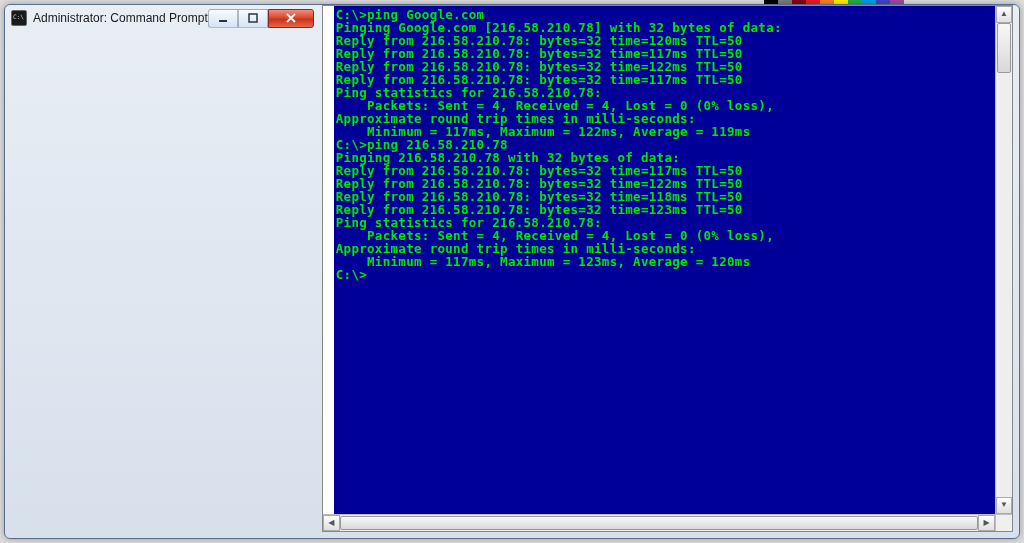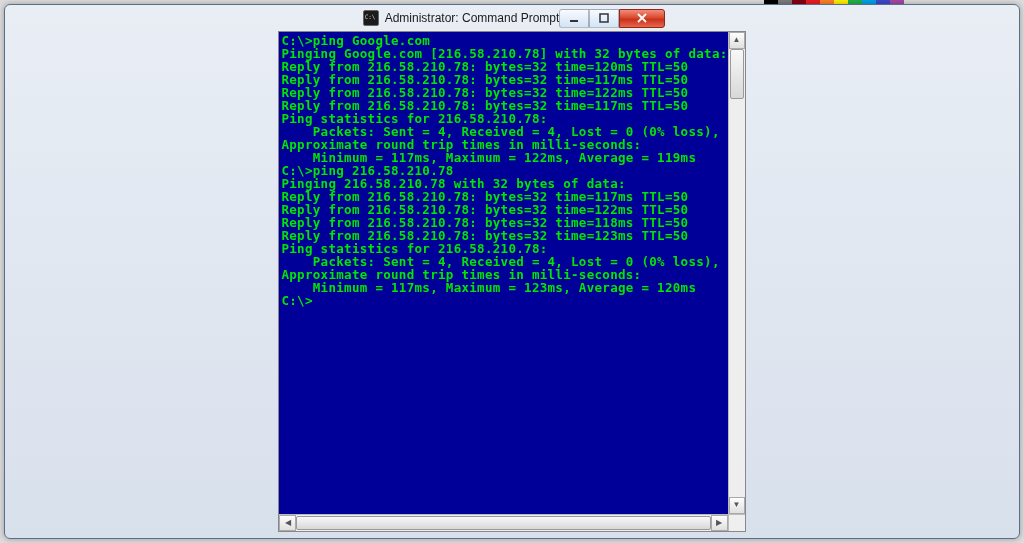--- a/index.html
+++ b/index.html
@@ -6,21 +6,21 @@
   html, body { width: 1024px; height: 543px; overflow: hidden; font-family: "Segoe UI", Tahoma, sans-serif; background: #dcdcdc; }
   .bg-color-swatches {
     position: absolute; top: 0; left: 0; right: 0; height: 4px;
     display: flex; justify-content: flex-end; padding-right: 120px;
   }
   .bg-color-swatches span { width: 14px; height: 6px; display: inline-block; }
   .window {
     position: absolute; left: 4px; top: 4px; right: 4px; bottom: 4px;
     background: linear-gradient(to bottom, #e9eef5 0%, #d8e0ec 100%);
     border: 1px solid #5a6e8c; border-radius: 6px; box-shadow: 0 0 6px rgba(0,0,0,.3);
-    display: flex; flex-direction: column; align-items: center;
+    display: flex; flex-direction: row;
   }
   .titlebar {
     height: 26px; display: flex; align-items: center; padding: 0 2px 0 6px;
     font-size: 12px; color: #1a1a1a;
   }
   .titlebar .app-icon {
     width: 16px; height: 16px; margin-right: 6px;
     background: #1b1b1b; border: 1px solid #666; border-radius: 2px; position: relative;
   }
   .titlebar .app-icon::after {
@@ -40,21 +40,21 @@
     background: linear-gradient(#f48b7a, #d94b30 45%, #c8331a 55%, #e9654c);
     color: #fff; border-color: #8b2a1a;
   }
   .win-btn svg { width: 12px; height: 10px; vertical-align: middle; }
   .win-btn.close svg { width: 12px; height: 12px; }
 
   .client-area {
     flex: 1; margin: 0 6px 6px 6px; background: #fff; border: 1px solid #888;
     display: flex; flex-direction: column; position: relative;
   }
-  .terminal-wrap { flex: 1; display: flex; overflow: hidden; }
+  .terminal-wrap { flex: 1; display: flex; overflow: hidden; padding-left: 11px; }
   .terminal {
     flex: 1; background: #000098; color: #00e600;
     font-family: Consolas, "Lucida Console", monospace;
     font-size: 12.5px; line-height: 13px; padding: 2px 0 0 2px;
     white-space: pre; overflow: hidden; font-weight: bold; letter-spacing: 0.3px;
   }
   .vscroll {
     width: 17px; background: #efefef; border-left: 1px solid #bbb;
     display: flex; flex-direction: column;
   }

